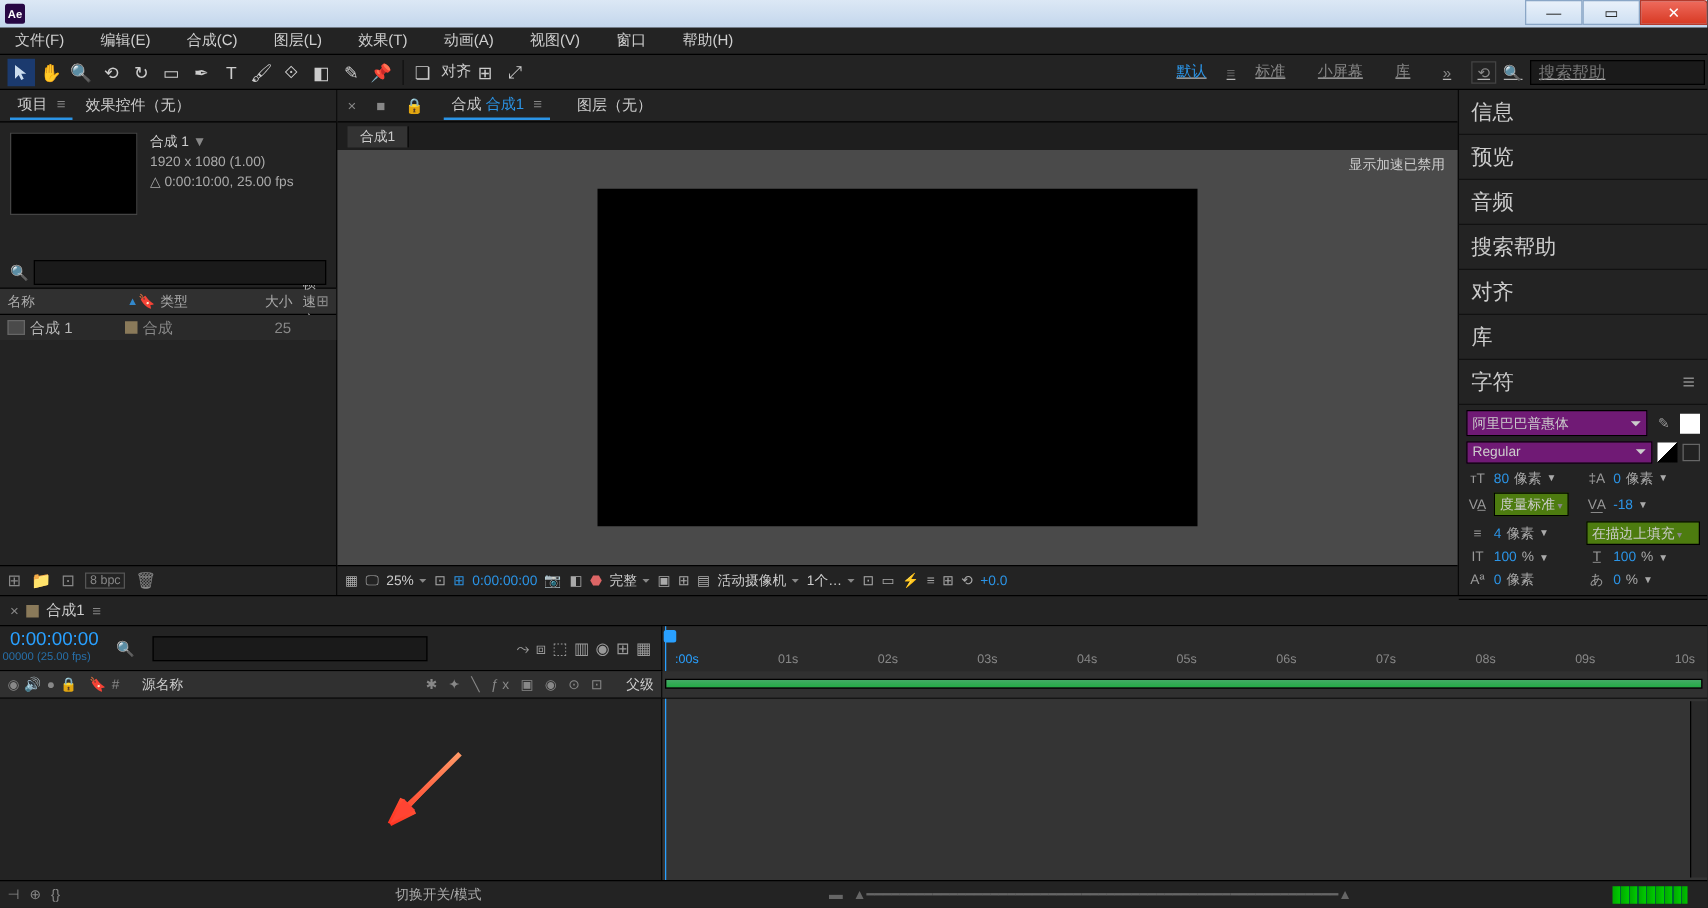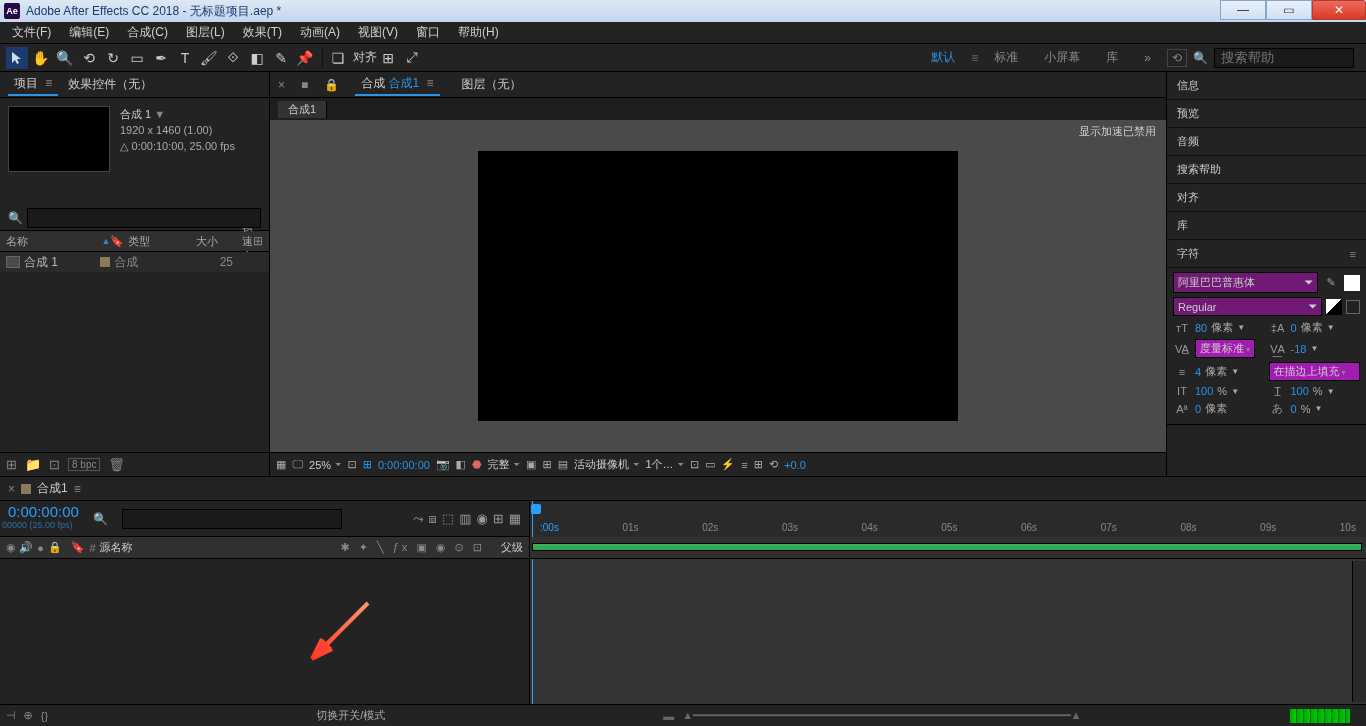--- a/index.html
+++ b/index.html
@@ -7,29 +7,29 @@
 
 
 .title-bar { height: 22px; background: linear-gradient(#dce8f5, #c3d6ec); display: flex; align-items: center; padding-left: 4px; position: relative; }
 .title-bar .ae-icon { width: 16px; height: 16px; background: #270744; color: #fff; font-size: 9px; font-weight: bold; display: inline-flex; align-items: center; justify-content: center; margin-right: 6px; border-radius: 2px; }
 .title-bar .title { color: #1b3a6e; font-size: 12px; }
 .title-bar .win-controls { position: absolute; right: 0; top: 0; display: flex; }
 .title-bar .win-btn { width: 46px; height: 20px; border: 1px solid #8aa6c6; background: linear-gradient(#e9f1fa,#cfe0f3); display: flex; align-items: center; justify-content: center; font-size: 12px; color: #2b2b2b; }
 .title-bar .win-btn.close { background: linear-gradient(#ee6a5c,#d83a24); width:54px; color: #fff; border-color:#b33a2c; border-top-right-radius:3px;}
 
 
-.menu-bar { height: 22px; background: #232323; display: flex; align-items: center; padding-left: 4px; gap: 2px; border-bottom:1px solid #000;}
+.menu-bar { height: 22px; background: #232323; display: flex; align-items: center; padding-left: 4px; gap: 13px; border-bottom:1px solid #000;}
 .menu-bar span { padding: 2px 8px; color: #cfcfcf; cursor: default; }
 
 
 .tool-row { height: 28px; background: #232323; display: flex; align-items: center; padding: 0 6px; border-bottom: 1px solid #000; position:relative; }
 .tool-row .tool { width: 22px; height: 22px; display: inline-flex; align-items: center; justify-content: center; color: #ccc; font-size: 14px; margin-right:2px;}
 .tool-row .tool.active { background: #1b3a6e; }
 .tool-row .div { width:1px; height:20px; background:#111; margin:0 4px;}
-.tool-row .workspace-area { position:absolute; right:12px; display:flex; align-items:center; gap:6px;}
+.tool-row .workspace-area { position:absolute; right:2px; display:flex; align-items:center; gap:6px;text-decoration:underline;}
 .tool-row .ws { color:#888; padding:2px 10px;}
 .tool-row .ws.active{ color:#2b94e6;}
 .tool-row .search-box { background:#1a1a1a; border:1px solid #000; color:#888; padding:2px 6px; width:140px; height:20px;}
 
 
 .main { display: flex; height: 404px; }
 .left-col { width: 270px; border-right: 1px solid #000; display:flex; flex-direction:column; background:#232323;}
 .center-col { flex: 1; display:flex; flex-direction:column; background:#1e1e1e; position:relative;}
 .right-col { width: 200px; border-left: 1px solid #000; background:#232323; display:flex; flex-direction:column;}
 
@@ -43,21 +43,21 @@
 .proj-meta { font-size:11px; line-height:16px; color:#aaa;}
 .proj-meta .cname{color:#ccc;}
 .proj-search-row{ height:24px; display:flex; align-items:center; padding:0 8px; margin-top:20px;}
 .proj-search-row .srch{ flex:1; background:#1a1a1a; border:1px solid #000; padding:2px 18px 2px 6px; color:#888; height:20px; position:relative;}
 .proj-search-row .mag{ color:#888; margin-right:4px;}
 .proj-header { height:22px; background:#303030; display:flex; align-items:center; padding:0 6px; border-top:1px solid #000; border-bottom:1px solid #000;}
 .proj-header .col { color:#aaa; font-size:11px;}
 .proj-header .c-name{width:110px; display:flex; align-items:center;}
 .proj-header .c-name .sort{color:#3388cc; margin-left:auto; font-size:9px;}
 .proj-header .c-type{width:90px; display:flex; align-items:center; gap:4px;}
-.proj-header .c-size{width:40px; text-align:left;}
+.proj-header .c-size{width:40px; text-align:right;}
 .proj-header .c-fr{flex:1; padding-left:8px;}
 .proj-row { height:20px; display:flex; align-items:center; padding:0 6px; background:#2a2a2a;}
 .proj-row .c-name{width:110px; display:flex; align-items:center; gap:4px;}
 .proj-row .cicon{width:14px; height:12px; background:#4a4a4a; border:1px solid #666;}
 .proj-row .c-type{width:90px; display:flex; align-items:center; gap:4px; color:#888;}
 .proj-row .c-size{width:40px;}
 .proj-row .c-fr{flex:1; padding-left:8px; color:#888; padding-right:30px;}
 .proj-bottom{ margin-top:auto; height:24px; display:flex; align-items:center; padding:0 6px; gap:8px; border-top:1px solid #000;}
 .proj-bottom .bicon{color:#888; font-size:13px;}
 .proj-bottom .bpc{ color:#888; font-size:10px; border:1px solid #555; padding:0 3px;text-align:right;}
@@ -69,32 +69,32 @@
 .center-col .viewer{flex:1; background:#4a4a4a; position:relative; display:flex; align-items:center; justify-content:center;}
 .center-col .black-frame{width:480px; height:270px; background:#000;}
 .center-col .accel-msg{position:absolute; top:4px; right:10px; color:#ccc; font-size:11px;}
 .center-col .controls{height:24px; display:flex; align-items:center; padding:0 6px; gap:6px; border-top:1px solid #000; background:#232323; font-size:11px;}
 .center-col .controls .ci{color:#aaa;}
 .center-col .controls .tc{color:#2b94e6;}
 .center-col .controls .sel{color:#ccc; display:flex; align-items:center; gap:2px;}
 .center-col .controls .dd::after{content:"⏷"; font-size:8px; color:#888; margin-left:2px;}
 
 
-.right-col .rp{padding:6px 10px; border-bottom:1px solid #111; color:#ccc; font-size:11px; display:flex; align-items:center; justify-content:space-between;}
+.right-col .rp{padding:6px 10px; border-bottom:1px solid #111; color:#ccc; font-size:17px; display:flex; align-items:center; justify-content:space-between;}
 .right-col .rp .hamb{color:#888;}
 .char-body{padding:4px 6px; font-size:11px; color:#aaa; border-bottom:1px solid #000;}
 .char-body .row{display:flex; align-items:center; gap:4px; margin-bottom:4px;}
 .char-body .font-sel{flex:1; background:#701a75; border:1px solid #000; padding:2px 4px; color:#ccc; display:flex; justify-content:space-between; align-items:center;}
 .char-body .swatch{width:16px; height:16px; background:#fff;}
 .char-body .swatch2{width:16px; height:16px; background:linear-gradient(135deg,#fff 50%,#000 50%);}
 .char-body .val-blue{color:#2b94e6;}
 .char-body .val-dim{color:#666;}
 .char-body .ic{width:18px; color:#999; text-align:center;}
 .char-body .half{flex:1; display:flex; align-items:center; gap:4px;}
-.char-body select, .char-body .ddbox{background:#a21caf; border:1px solid #000; color:#ccc; padding:1px 4px; font-size:11px;}
+.char-body select, .char-body .ddbox{background:#4d7c0f; border:1px solid #000; color:#ccc; padding:1px 4px; font-size:11px;}
 
 
 .timeline{height:250px; border-top:1px solid #000; display:flex; flex-direction:column; background:#232323;}
 .tl-tabs{height:24px; display:flex; align-items:center; padding:0 8px; gap:6px; border-bottom:1px solid #000;}
 .tl-tabs .x{color:#888;}
 .tl-tabs .clabel{color:#ccc;}
 .tl-header{height:36px; display:flex; border-bottom:1px solid #000;}
 .tl-left{width:530px; display:flex; flex-direction:column; border-right:1px solid #000;}
 .tl-left-top{height:36px; display:flex; align-items:center; padding:0 8px; gap:8px;}
 .tl-left-top .tc{color:#29a0ff; font-size:15px; font-weight:500;}
@@ -102,21 +102,21 @@
 .tl-left-top .srch2{flex:1; background:#1a1a1a; border:1px solid #000; height:20px; padding:0 18px 0 6px; margin-left:6px; margin-right:6px; max-width:220px;}
 .tl-left-top .ticons{display:flex; gap:5px; color:#999; margin-left:auto; font-size:13px;}
 .tl-ruler{flex:1; height:36px; position:relative; background:#2a2a2a;}
 .tl-ruler .ticks{position:absolute; left:0; right:0; bottom:4px; display:flex; justify-content:space-between; padding:0 10px; font-size:10px; color:#888;}
 .tl-ruler .ticks span:first-child{color:#29a0ff;}
 .tl-ruler .playbar{position:absolute; top:0; left:2px; width:6px; height:100%; border-left:1px solid #29a0ff;}
 .tl-ruler .playhead{position:absolute; top:3px; left:-2px; width:10px; height:10px; background:#29a0ff; border-radius:2px;}
 .tl-colhead{height:22px; display:flex; border-bottom:1px solid #000; background:#303030;}
 .tl-colhead-left{width:530px; display:flex; align-items:center; padding:0 6px; border-right:1px solid #000; font-size:11px; color:#888; gap:4px;}
 .tl-colhead-left .ico{font-size:11px;}
-.tl-colhead-left .src{color:#ccc;}
+.tl-colhead-left .src{margin-left:14px; color:#ccc;}
 .tl-colhead-left .sw{margin-left:auto; color:#888; letter-spacing:3px;}
 .tl-colhead-left .par{margin-left:12px; color:#ccc;}
 .tl-colhead-right{flex:1; background:#303030; position:relative;}
 .tl-colhead-right .workarea{position:absolute; left:2px; top:6px; right:4px; height:8px; background:linear-gradient(#4a6,#2a4); border:1px solid #000;}
 .tl-body{flex:1; display:flex; position:relative;}
 .tl-body-left{width:530px; border-right:1px solid #000; background:#232323; position:relative;}
 .tl-body-right{flex:1; background:#343434; position:relative;}
 .tl-body-right .cti{position:absolute; left:2px; top:0; bottom:0; width:1px; background:#29a0ff;}
 .arrow{position:absolute; top:42px; left:310px; width:60px; height:60px; pointer-events:none;}
 .arrow svg{width:100%; height:100%;}
@@ -124,21 +124,20 @@
 .tl-footer .toggle{margin-left:260px; color:#aaa;}
 .tl-footer .vubar{margin-left:auto; width:60px; height:14px; background:repeating-linear-gradient(90deg,#0a0,#0c0 6px,#063 6px,#063 7px); margin-right:10px;}
 
 .tri::after{content:"▾"; font-size:8px; color:#888; margin-left:2px;}
 </style>
 </head>
 <body>
 
 <div class="title-bar">
   <div class="ae-icon">Ae</div>
-  <div class="title">Adobe After Effects CC 2018 - 无标题项目.aep *</div>
   <div class="win-controls">
     <div class="win-btn">—</div>
     <div class="win-btn">▭</div>
     <div class="win-btn close">✕</div>
   </div>
 </div>
 
 <div class="menu-bar">
   <span>文件(F)</span>
   <span>编辑(E)</span>
@@ -191,21 +190,21 @@
 
   <div class="left-col">
     <div class="panel-tabs">
       <span class="tab active"><span>项目</span> <span class="menu-icon">≡</span></span>
       <span class="tab">效果控件（无）</span>
     </div>
     <div class="proj-info">
       <div class="proj-thumb"></div>
       <div class="proj-meta">
         <div class="cname"><span>合成 1</span> <span style="color:#888;">▼</span></div>
-        <div>1920 x 1460 (1.00)</div>
+        <div>1920 x 1080 (1.00)</div>
         <div>△ 0:00:10:00, 25.00 fps</div>
       </div>
     </div>
     <div class="proj-search-row">
       <span class="mag">🔍</span>
       <div class="srch"></div>
     </div>
     <div class="proj-header">
       <div class="col c-name">
           <span>名称</span>

